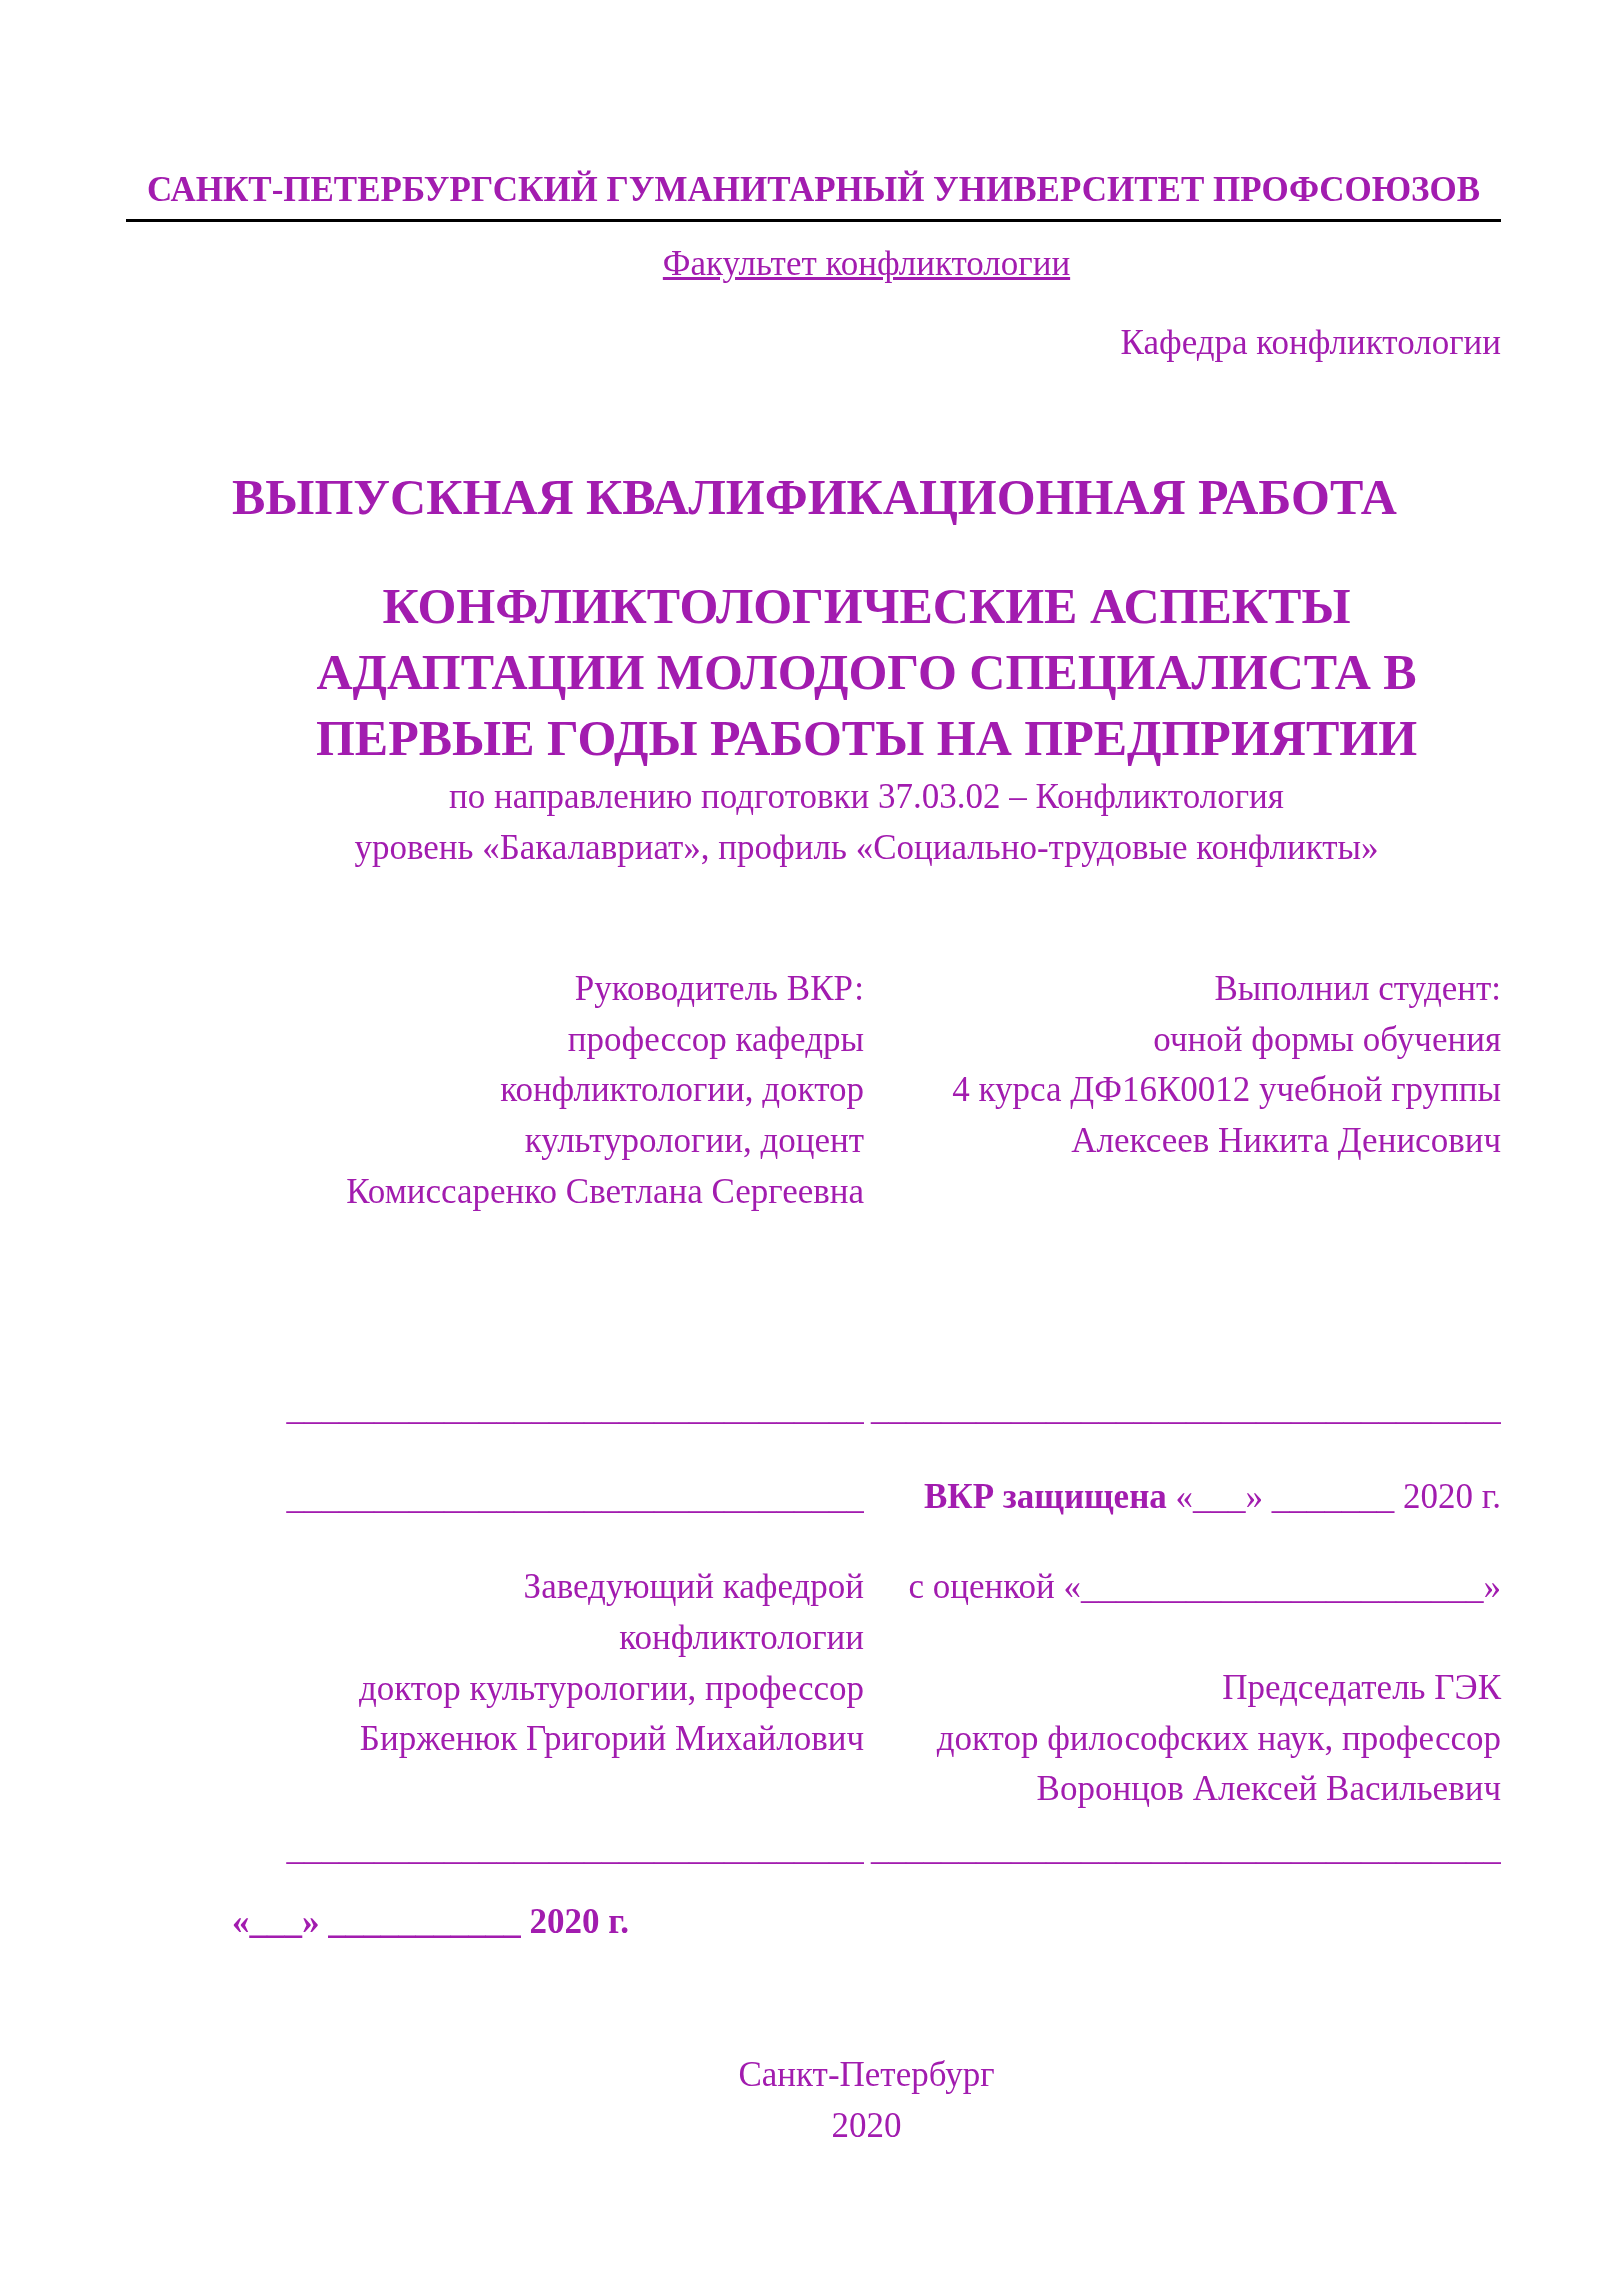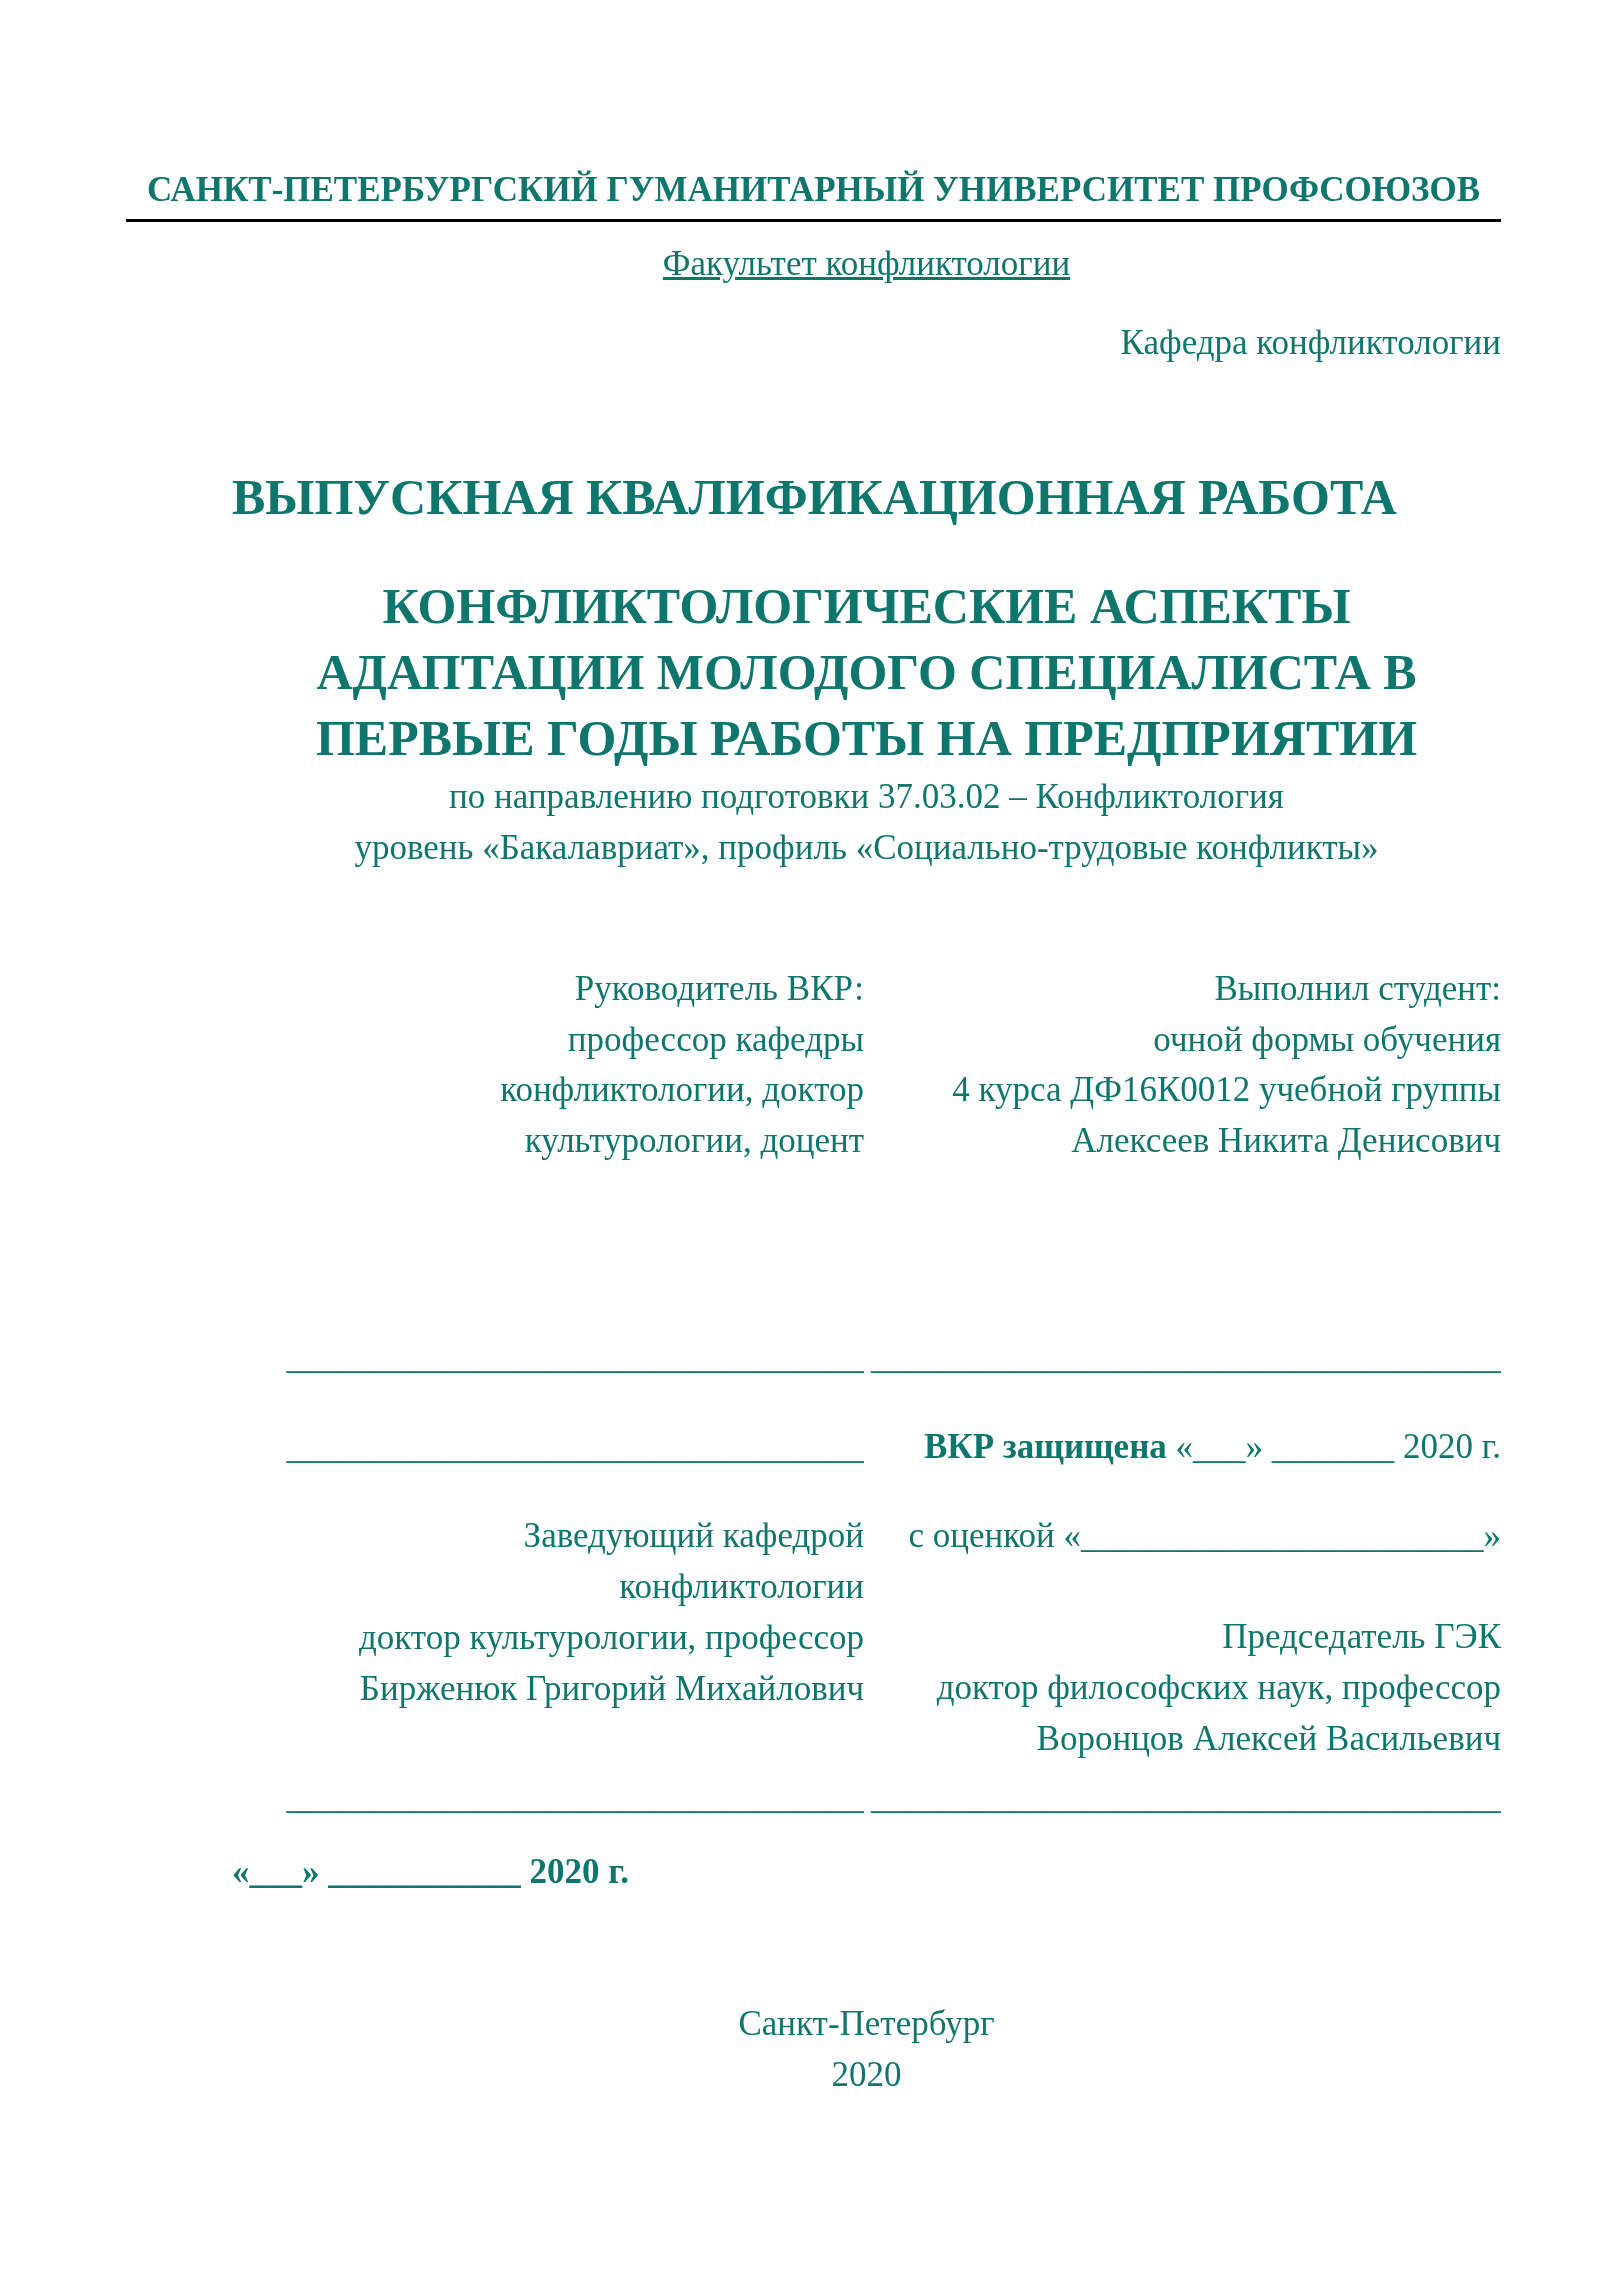--- a/index.html
+++ b/index.html
@@ -7,21 +7,21 @@
     margin: 0;
     padding: 0;
     background: #ffffff;
   }
   .page {
     position: relative;
     width: 1623px;
     height: 2295px;
     margin: 0 auto;
     background: #ffffff;
-    color: #0f766e;
+    color: #a21caf;
     font-family: "Liberation Serif", "DejaVu Serif", serif;
     font-size: 35px;
     line-height: 1.45;
     box-sizing: border-box;
     padding: 165px 122px 0 232px;
     overflow: hidden;
   }
   .b { font-weight: bold; }
   .center { text-align: center; }
   .right { text-align: right; }
@@ -83,20 +83,21 @@
   <div class="thesis-title">КОНФЛИКТОЛОГИЧЕСКИЕ АСПЕКТЫ АДАПТАЦИИ МОЛОДОГО СПЕЦИАЛИСТА В ПЕРВЫЕ ГОДЫ РАБОТЫ НА ПРЕДПРИЯТИИ</div>
   <div class="program center">по направлению подготовки 37.03.02 – Конфликтология</div>
   <div class="level center">уровень «Бакалавриат», профиль «Социально-трудовые конфликты»</div>
 
   <div class="cols block-people">
     <div>
       <div>Руководитель ВКР:</div>
       <div>профессор кафедры</div>
       <div>конфликтологии, доктор</div>
       <div>культурологии, доцент</div>
+      <div>Комиссаренко Светлана Сергеевна</div>
     </div>
     <div>
       <div>Выполнил студент:</div>
       <div>очной формы обучения</div>
       <div>4 курса ДФ16К0012 учебной группы</div>
       <div>Алексеев Никита Денисович</div>
     </div>
   </div>
 
   <div class="cols block-sig1">

